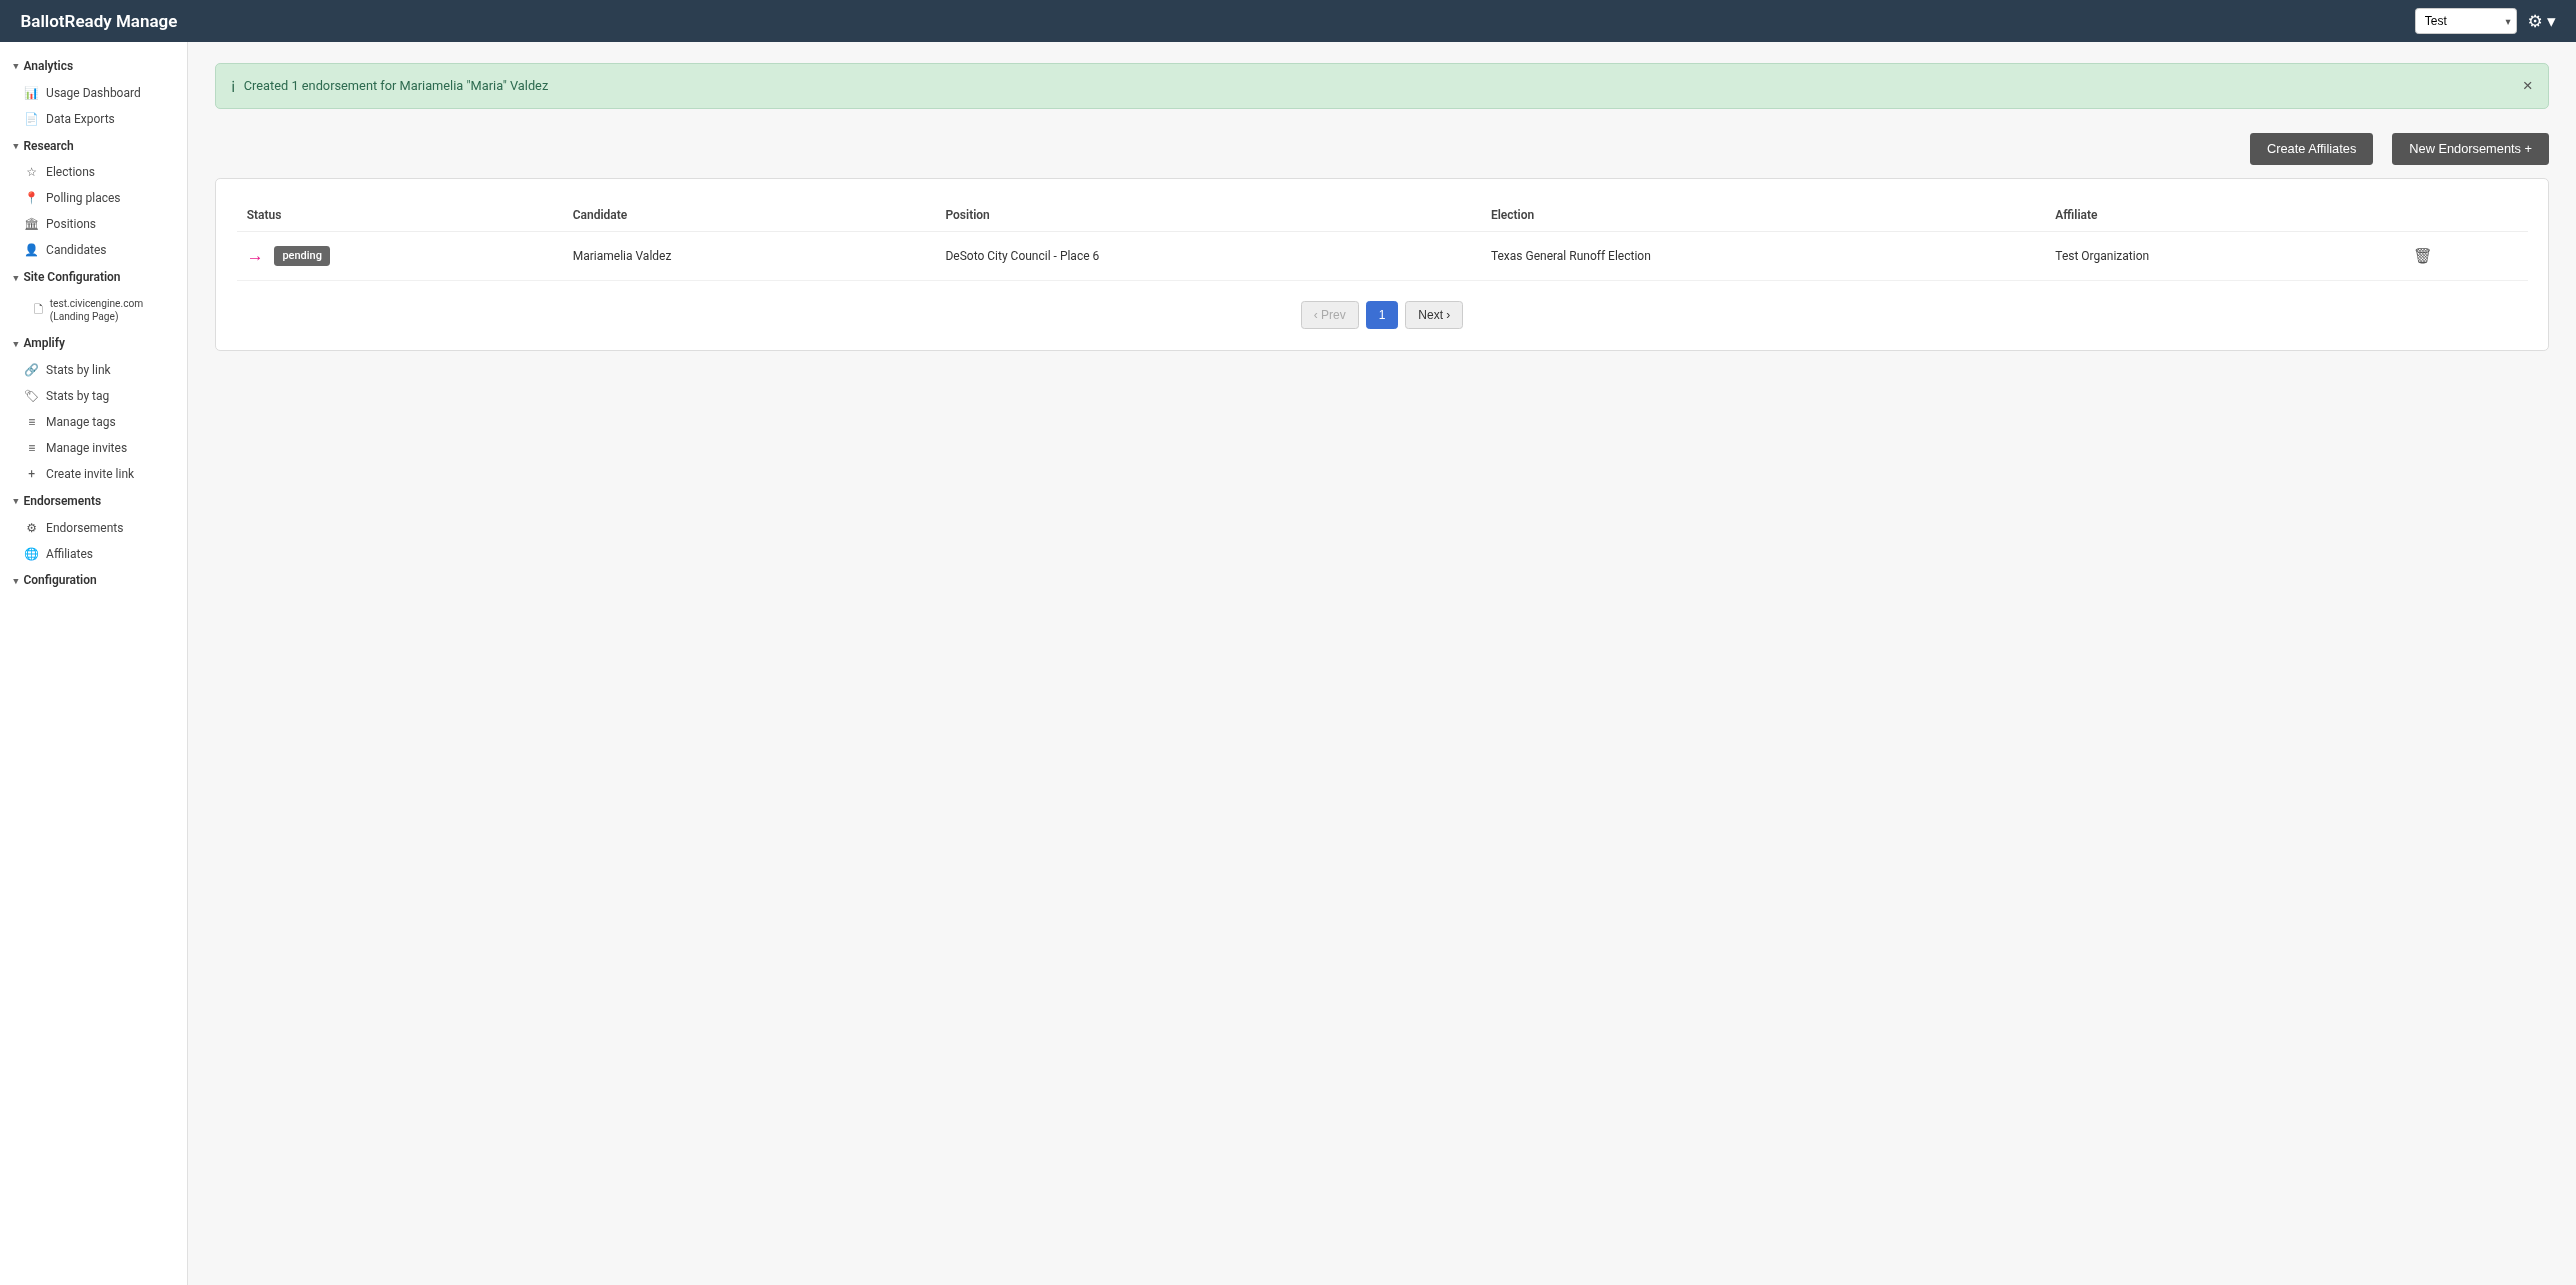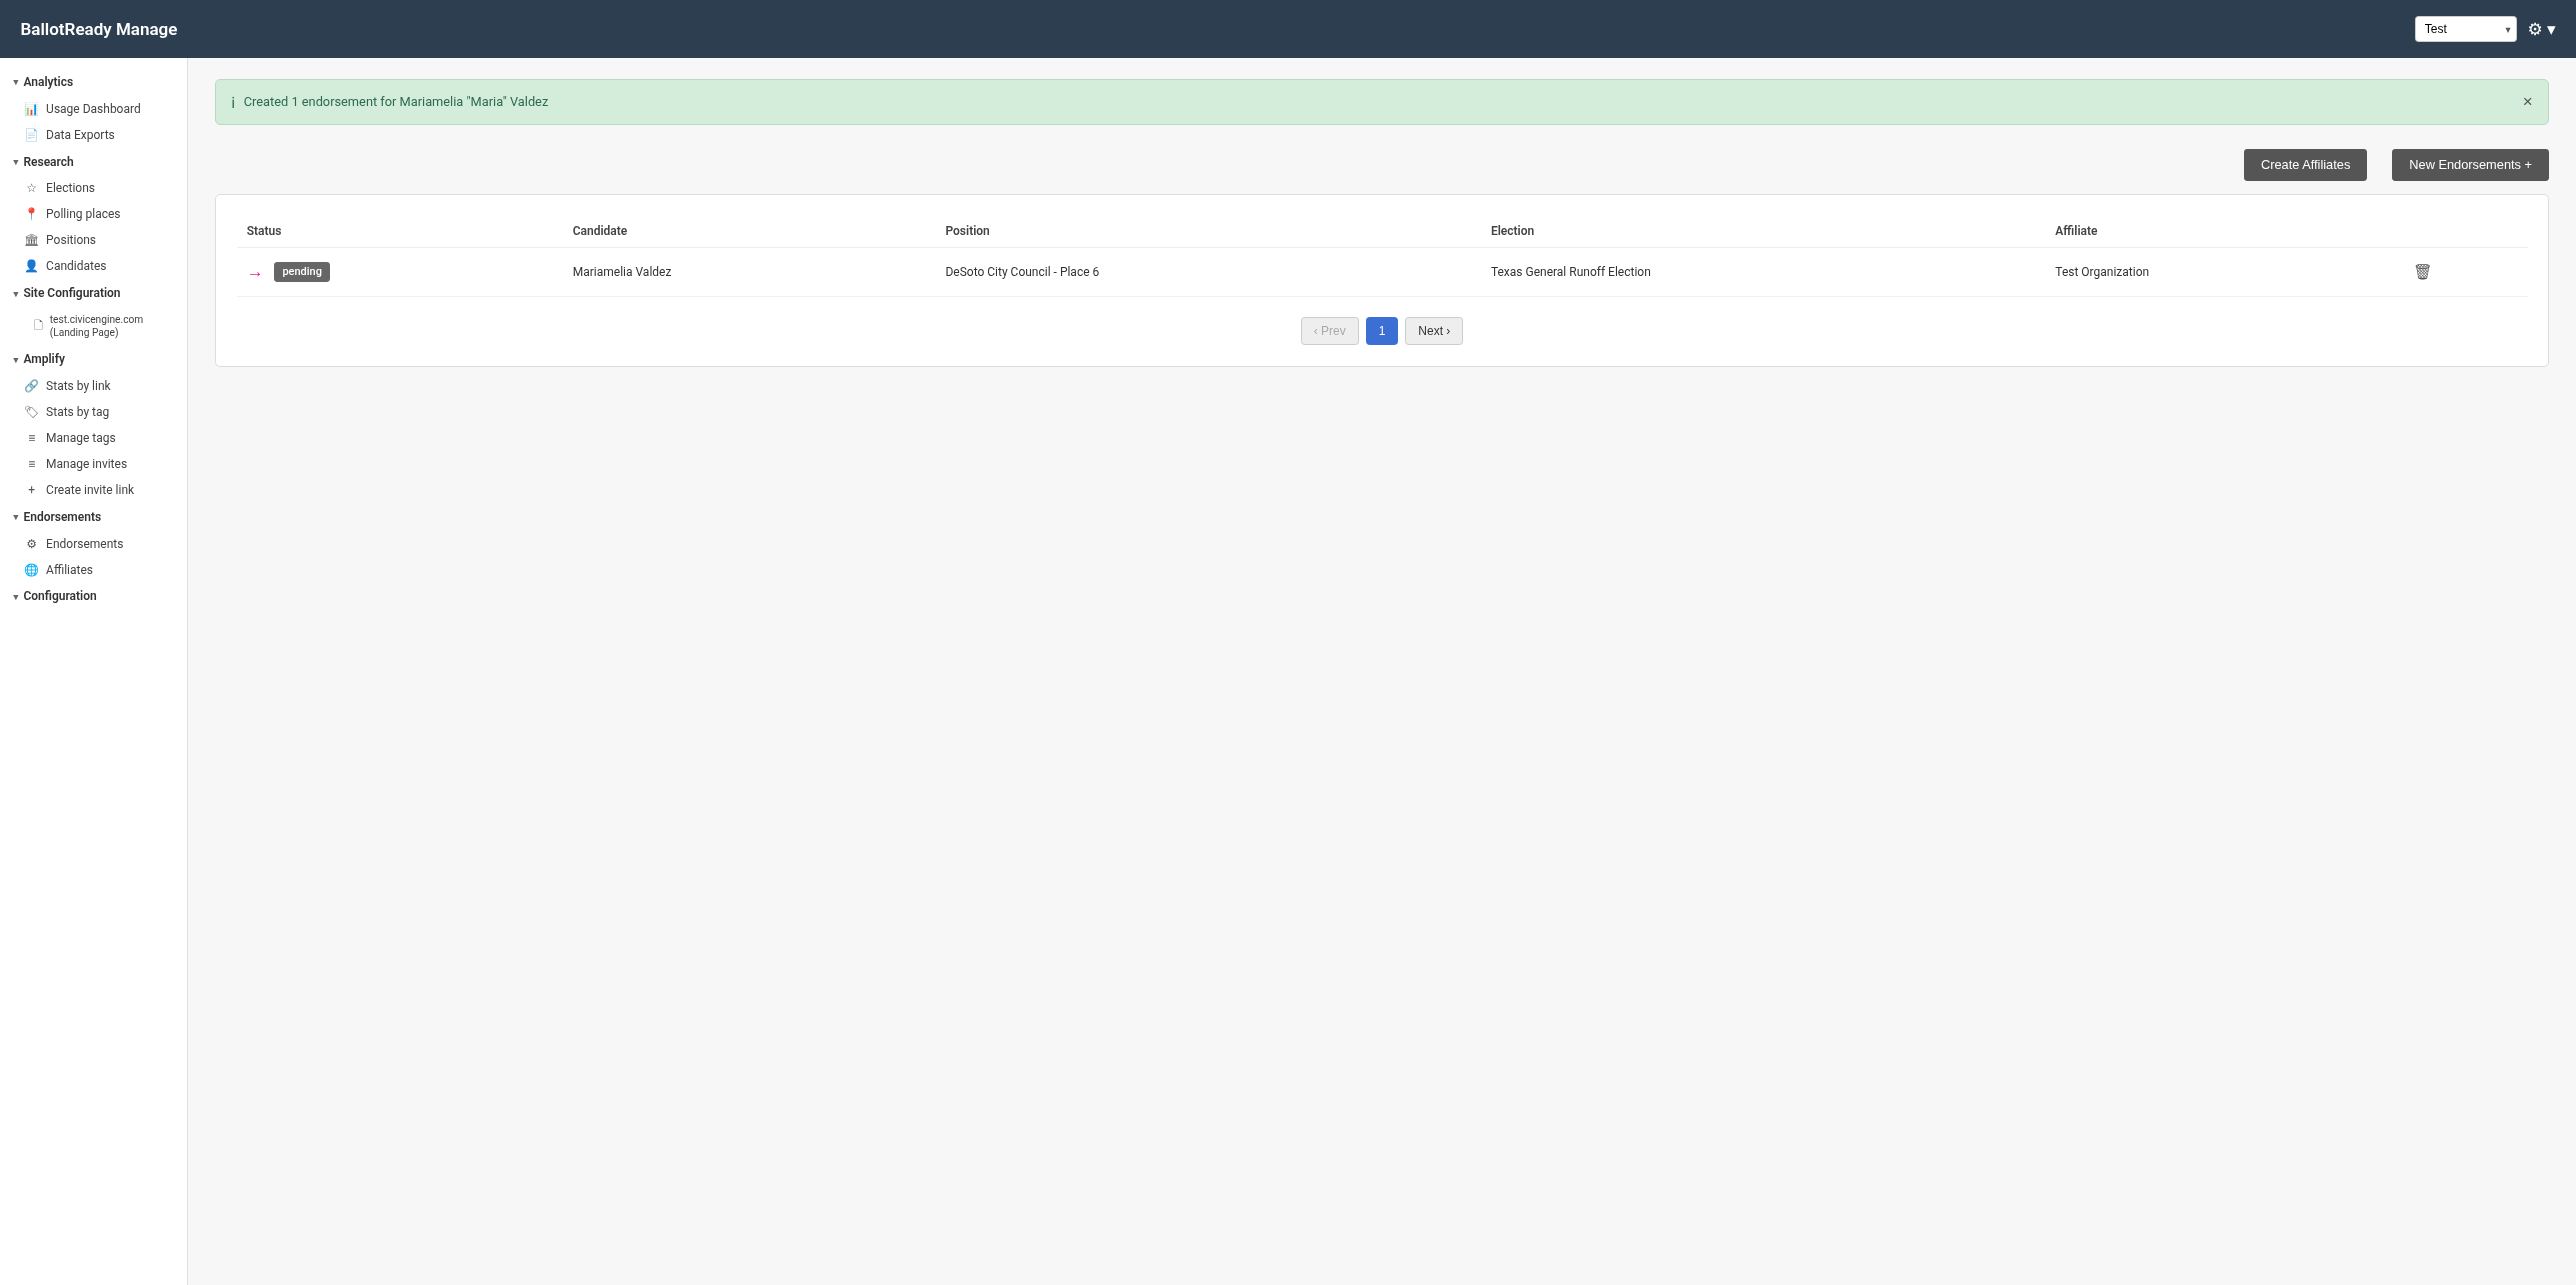--- a/index.html
+++ b/index.html
@@ -6,21 +6,21 @@
     body { font-family: -apple-system, BlinkMacSystemFont, 'Segoe UI', Roboto, sans-serif; background: #f5f5f5; display: flex; flex-direction: column; height: 100vh; overflow: hidden; }
 
     
     .topnav {
       background: #2c3e50;
       color: white;
       display: flex;
       align-items: center;
       justify-content: space-between;
       padding: 0 20.5px;
-      height: 58px;
+      height: 42px;
       flex-shrink: 0;
     }
     .topnav-logo {
       font-size: 17px;
       font-weight: 600;
       color: white;
     }
     .topnav-right {
       display: flex;
       align-items: center;
@@ -154,21 +154,21 @@
       font-size: 31px;
       font-weight: 700;
       color: #1a1a1a;
       margin-bottom: 20.5px;
     }
 
     
     .actions-row {
       display: flex;
       justify-content: flex-end;
-      gap: 25px;
+      gap: 19px;
       margin-bottom: 13.6px;
     }
     .btn-dark {
       background: #555;
       color: white;
       border: none;
       border-radius: 3.4px;
       padding: 8.5px 17px;
       font-size: 12.8px;
       font-weight: 500;

